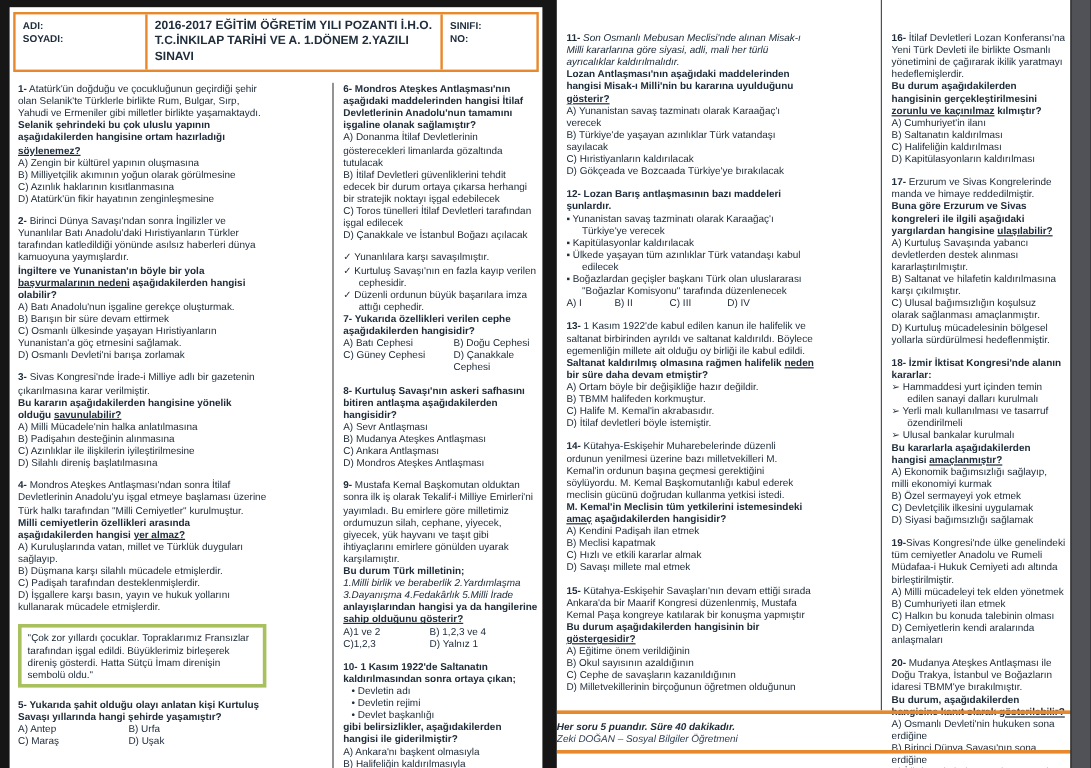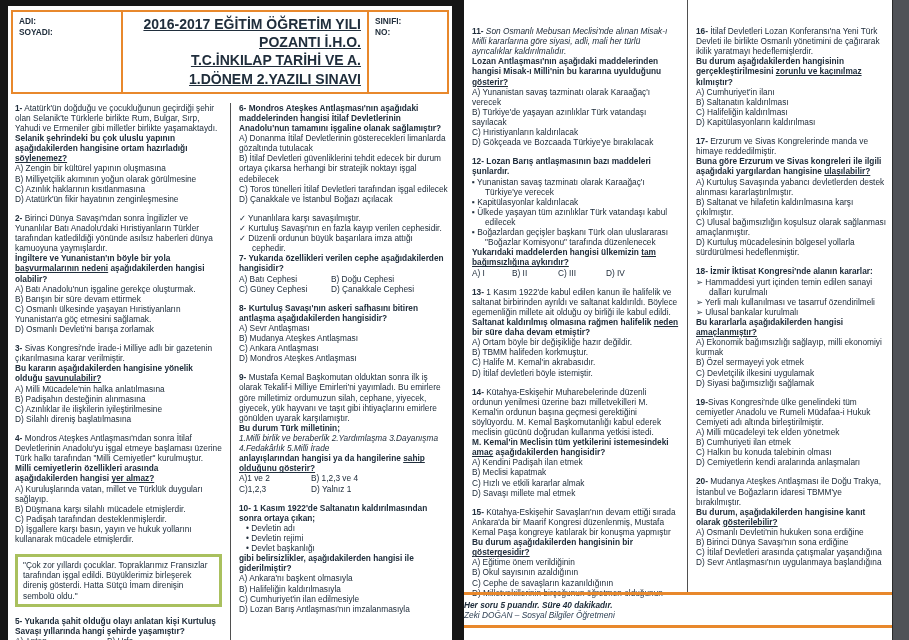--- a/index.html
+++ b/index.html
@@ -7,25 +7,25 @@
   .screen{position:relative;width:909px;height:640px;background:#161616;overflow:hidden;}
   .page{position:absolute;background:#ffffff;color:#202e3c;font-size:8.3px;line-height:1.22;overflow:hidden;}
   .page-left{left:8px;top:6px;width:444px;height:634px;}
   .page-right{left:464px;top:0;width:429px;height:640px;display:flex;flex-direction:column;}
   .edge-strip{position:absolute;top:0;height:640px;}
   .edge-right{right:0;width:16px;background:#505257;border-left:1px solid #2a2a2a;}
   
   .hdr{display:flex;border:2px solid #e8882c;margin:4px 3px 7px 3px;}
   .hdr-cell{padding:3px 6px 4px 6px;font-weight:bold;}
   .hdr-c1{width:96px;}
-  .hdr-c2{flex:1;text-align:right;border-left:2px solid #e8882c;border-right:2px solid #e8882c;font-size:14px;line-height:1.3;text-decoration:underline;}
+  .hdr-c2{flex:1;text-align:left;border-left:2px solid #e8882c;border-right:2px solid #e8882c;font-size:10px;line-height:1.3;}
   .hdr-c3{width:66px;}
   .hdr-c1 div,.hdr-c3 div{margin:1px 0;}
   
-  .cols{display:flex;}
+  .cols{display:flex;gap:47px;}
   .page-left .cols{padding:2px 4px 0 7px;}
   .page-right .cols{flex:1;padding:0 5px 0 8px;min-height:0;}
   .col{min-width:0;}
   .col-a{width:215px;padding-right:8px;box-sizing:border-box;}
   .col-b{flex:1;border-left:1px solid #4f4f4f;padding-left:8px;}
   .page-right .col{padding-top:26px;}
   
   .q{margin-bottom:9px;}
   .num{font-weight:bold;}
   .stem{font-weight:bold;}
@@ -193,21 +193,20 @@
           <div class="opt">C) Hıristiyanların kaldırılacak</div>
           <div class="opt">D) Gökçeada ve Bozcaada Türkiye'ye bırakılacak</div>
         </div>
 
         <div class="q">
           <p class="lead"><span class="num">12-</span> <span>Lozan Barış antlaşmasının bazı maddeleri şunlardır.</span></p>
           <div class="item">▪  Yunanistan savaş tazminatı olarak Karaağaç'ı Türkiye'ye verecek</div>
           <div class="item">▪  Kapitülasyonlar kaldırılacak</div>
           <div class="item">▪  Ülkede yaşayan tüm azınlıklar Türk vatandaşı kabul edilecek</div>
           <div class="item">▪  Boğazlardan geçişler başkanı Türk olan uluslararası "Boğazlar Komisyonu" tarafında düzenlenecek</div>
-          <p class="stem"><span>Yukarıdaki maddelerden hangisi ülkemizin </span><span class="u">tam bağımsızlığına aykırıdır?</span></p>
           <div class="opts4">
             <div class="opt">A) I</div>
             <div class="opt">B) II</div>
             <div class="opt">C) III</div>
             <div class="opt">D) IV</div>
           </div>
         </div>
 
         <div class="q">
           <p><b class="num">13-</b> <span>1 Kasım 1922'de kabul edilen kanun ile halifelik ve saltanat birbirinden ayrıldı ve saltanat kaldırıldı. Böylece egemenliğin millete ait olduğu oy birliği ile kabul edildi.</span></p>

